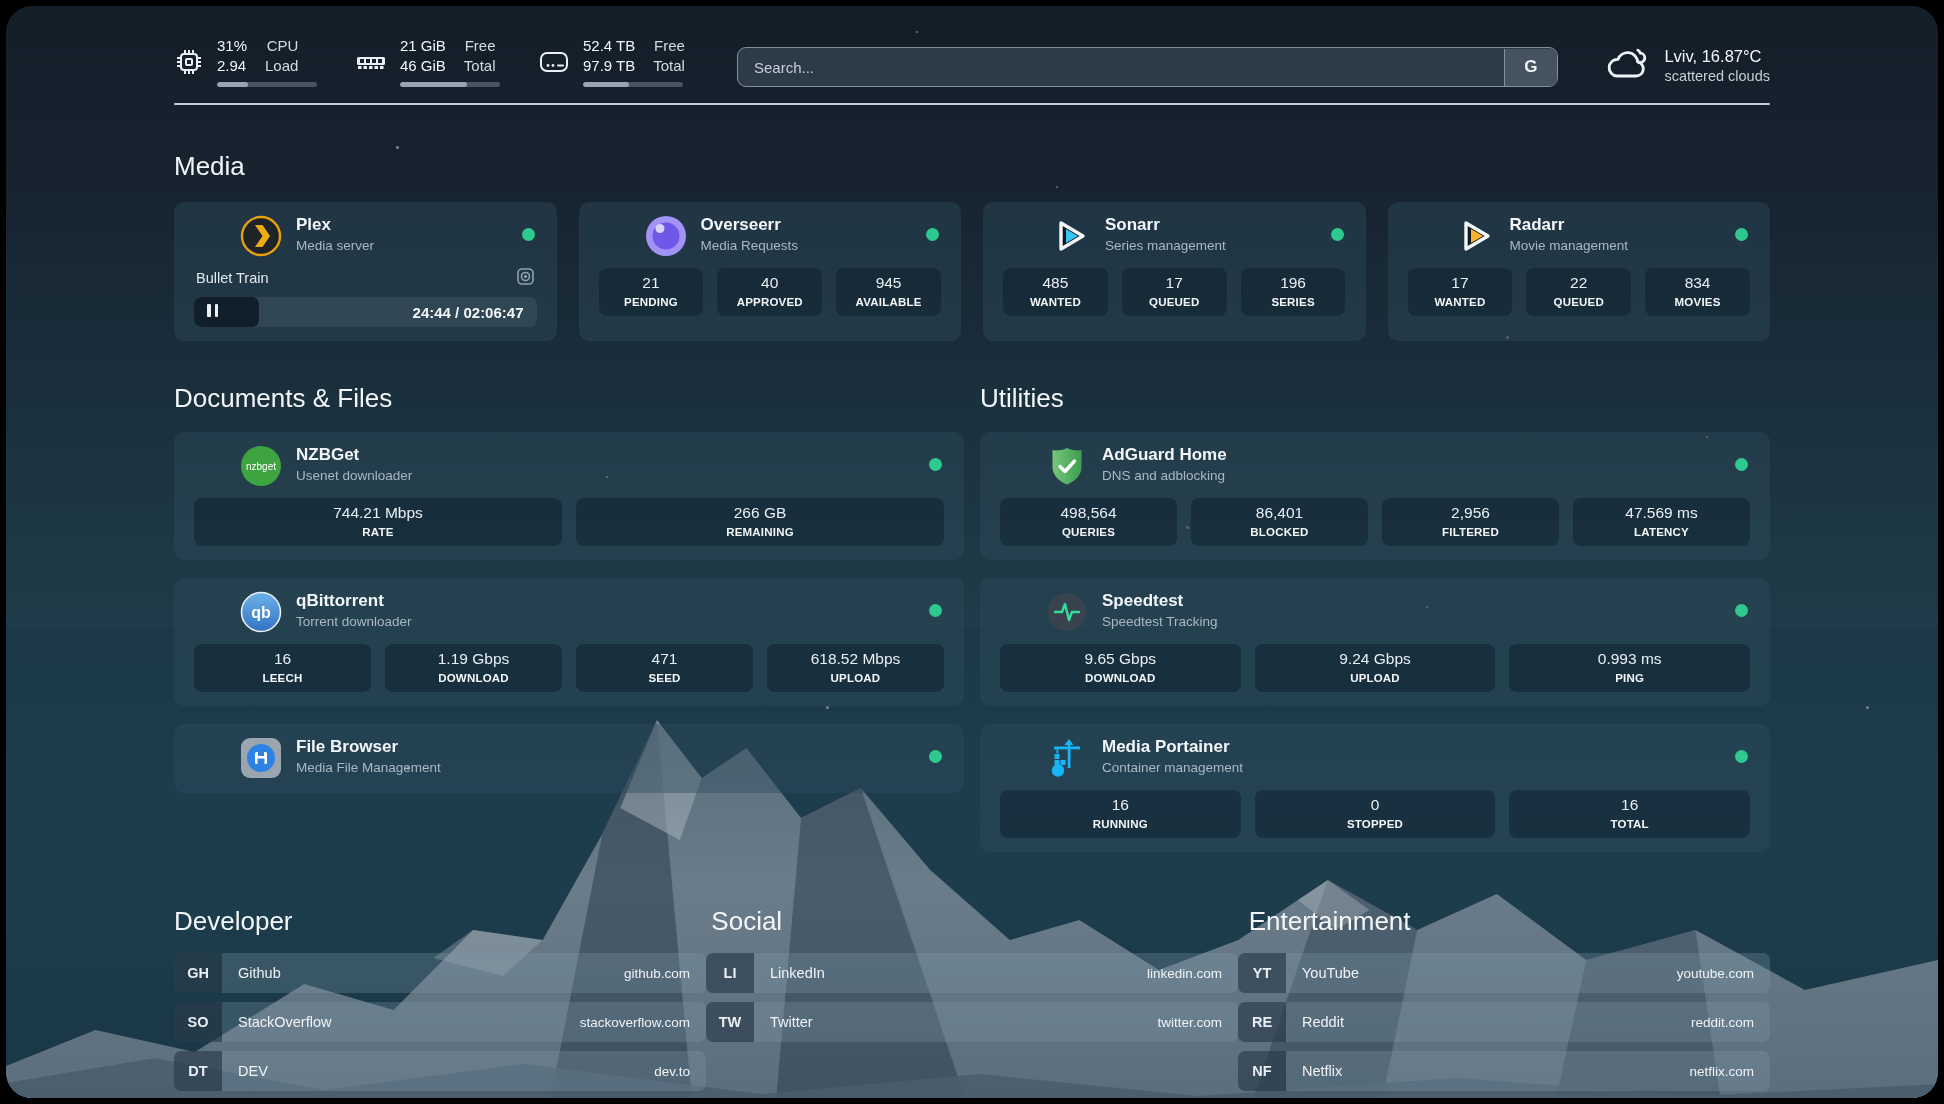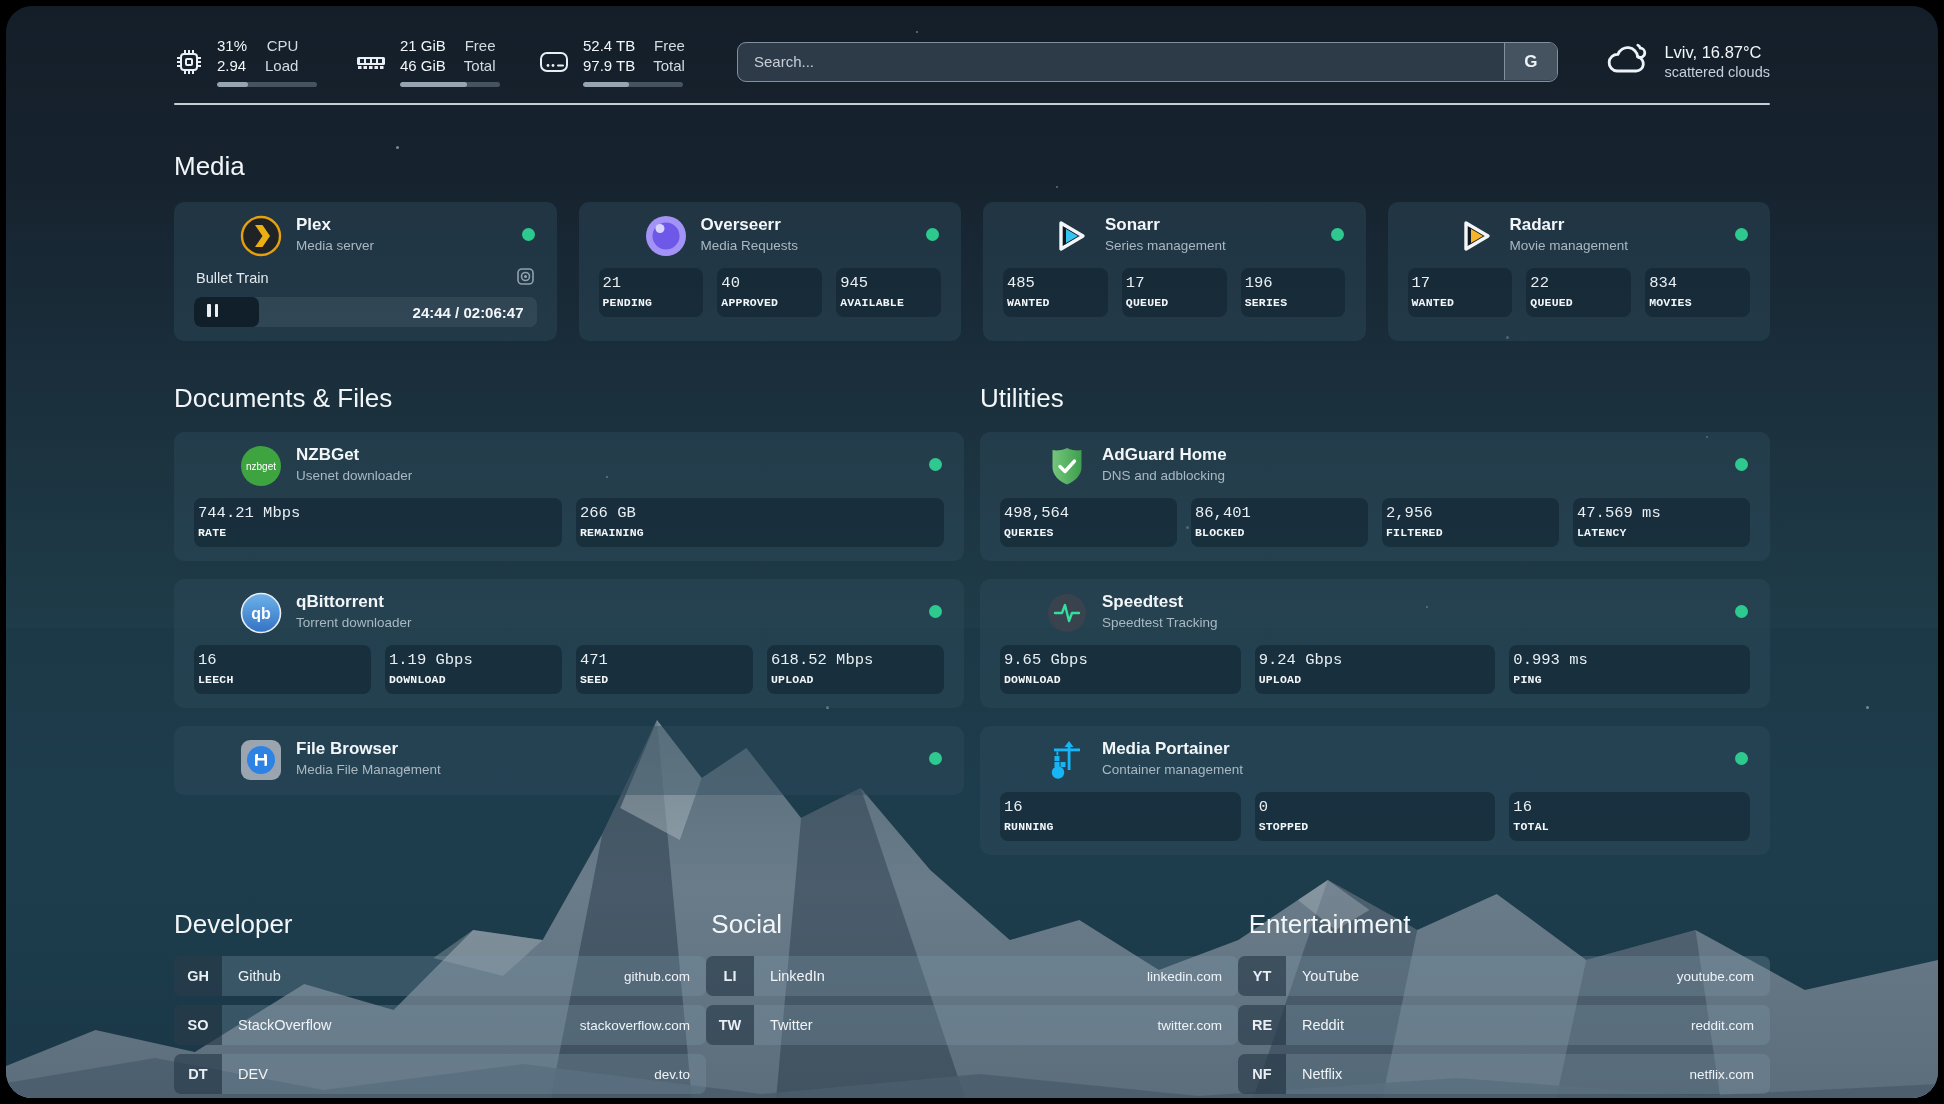--- a/index.html
+++ b/index.html
@@ -6,21 +6,21 @@
   body{width:1944px;height:1104px;position:relative;overflow:hidden;font-family:"Liberation Sans",sans-serif;}
   .screen{position:absolute;inset:6px;border-radius:26px;overflow:hidden;color:#eef2f5;
     background:linear-gradient(180deg,#141e29 0%,#16222e 14%,#1a2d3a 32%,#1e3946 52%,#20445$4 70%,#1f4252 100%);
     background:linear-gradient(180deg,#141e29 0%,#16222e 14%,#1a2d3a 32%,#1e3946 52%,#204253 70%,#1f4252 100%);}
   
   .mountains{position:absolute;left:0;bottom:0;width:100%;height:470px;display:block;}
   .tint{position:absolute;left:0;bottom:0;width:100%;height:470px;
     background:linear-gradient(180deg,rgba(26,54,68,0.55) 0%,rgba(23,48,62,0.30) 55%,rgba(17,38,52,0.40) 100%);}
   .speck{position:absolute;background:#fff;border-radius:50%;pointer-events:none;}
   
-  .topbar{position:relative;z-index:5;display:flex;align-items:center;padding:30px 168px 0;}
+  .topbar{position:relative;z-index:5;display:flex;align-items:flex-end;padding:30px 168px 0;}
   .divider{position:relative;z-index:5;margin:16px 168px 0;height:2px;border-radius:1px;background:rgba(228,236,242,0.85);}
   .sysw{display:flex;align-items:center;gap:13px;margin-right:38px;}
   .sysw .txtcol{display:flex;flex-direction:column;}
   .sys-body{display:flex;flex-direction:column;}
   .sys-row{display:flex;gap:18px;font-size:15px;line-height:1.3;}
   .sys-values{color:#f2f6f9;text-align:left;}
   .sys-labels{color:#d3dbe2;text-align:right;}
   .sys-bar{margin-top:7px;height:5px;width:100px;border-radius:3px;background:#45545f;overflow:hidden;}
   .sys-fill{height:100%;border-radius:3px;background:#97a5b1;}
   .sys-icon{color:#e9eff4;display:flex;}
@@ -39,21 +39,21 @@
   .heads2{display:grid;grid-template-columns:1fr 1fr;gap:16px;margin-top:42px;}
   .cols2{display:grid;grid-template-columns:1fr 1fr;gap:16px;margin-top:18px;align-items:start;}
   .vcol{display:flex;flex-direction:column;gap:18px;}
   .card{background:rgba(47,76,92,0.42);border-radius:10px;padding:13px 20px 14px;position:relative;}
   .card-head{display:flex;align-items:flex-start;gap:14px;min-height:42px;margin-left:46px;}
   .app-icon{width:42px;height:42px;flex:none;display:flex;align-items:center;justify-content:center;}
   .c-name{font-size:17px;font-weight:600;color:#f2f6f9;line-height:1.2;}
   .c-desc{font-size:13.5px;color:#a9b8c2;margin-top:3px;}
   .status-dot{position:absolute;top:26px;right:22px;width:13px;height:13px;border-radius:50%;background:var(--status_online,#2ec98e);}
   .stats{display:flex;gap:14px;margin-top:11px;}
-  .stat{flex:1;background:rgba(13,29,41,0.48);border-radius:8px;padding:6px 4px 8px;font-family:Liberation Mono, monospace;}
+  .stat{flex:1;background:rgba(13,29,41,0.48);border-radius:8px;text-align:center;padding:6px 4px 8px;}
   .stat .v{font-size:15.5px;color:#e9eff3;}
   .stat .l{font-size:11.5px;font-weight:700;margin-top:4px;letter-spacing:.2px;color:#f4f7f9;}
   
   .np{margin-top:10px;}
   .np-row{display:flex;justify-content:space-between;align-items:center;font-size:14.5px;color:#e2e9ee;padding:0 2px;}
   .np-bar{margin-top:8px;height:30px;background:rgba(255,255,255,0.07);border-radius:7px;position:relative;display:flex;align-items:center;overflow:hidden;}
   .np-progress{position:absolute;left:0;top:0;bottom:0;background:rgba(9,20,31,0.78);border-radius:7px;display:flex;align-items:center;padding-left:13px;box-sizing:border-box;}
   .pbar{display:inline-block;width:3.5px;height:13px;background:#eaf0f4;border-radius:1px;margin-right:4px;}
   .np-time{margin-left:auto;padding-right:13px;font-size:15px;font-weight:600;color:#f2f6f8;position:relative;z-index:2;}
   

